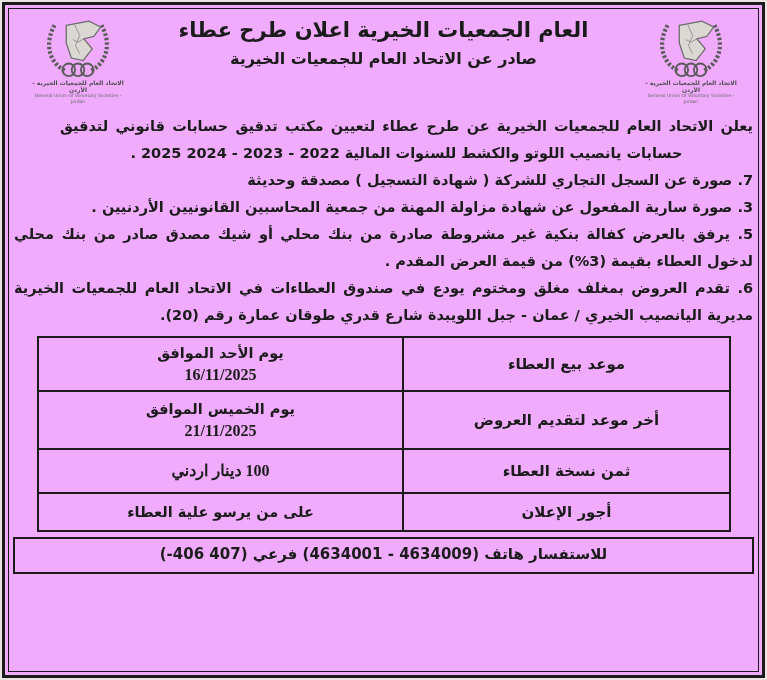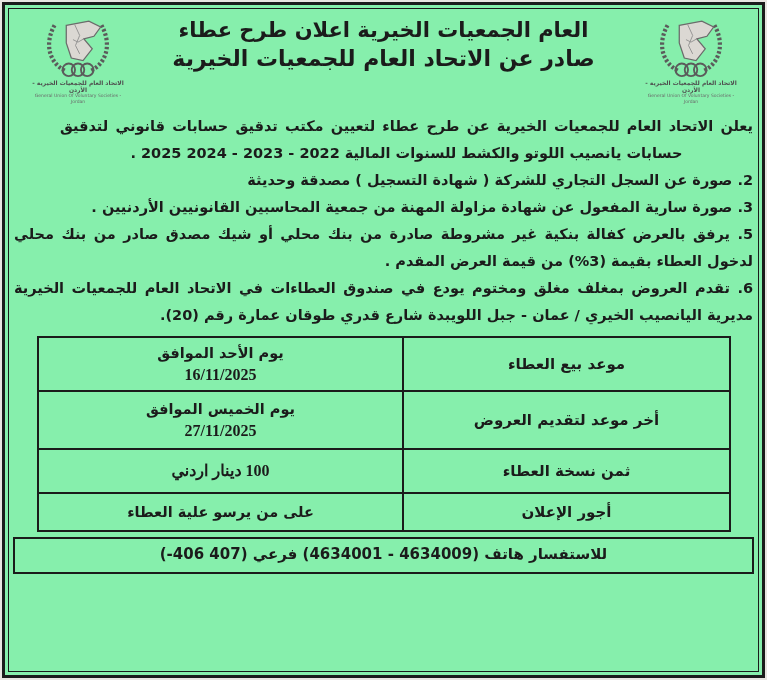--- a/index.html
+++ b/index.html
@@ -7,40 +7,40 @@
     width:767px; height:680px; position:relative;
     background:#e8e5e1;
     font-family:"DejaVu Sans", sans-serif;
     font-weight:700;
     color:#1b1b1b;
     -webkit-font-smoothing:antialiased;
   }
   .ad-frame {
     position:absolute; inset:2px;
     border:3px solid #1b1b1b;
-    background:#86efac;
+    background:#f0abfc;
     padding-left:28px;
   }
   .ad-inner {
     position:absolute; inset:3px;
     border:1px solid #1b1b1b;
     overflow:hidden;
     padding:0 3px;
   }
   
   .header { position:relative; text-align:center; margin-top:6px; height:96px; }
   .logo {
     position:absolute; top:2px; width:100px; text-align:center;
   }
   .logo.left  { left:16px; }
   .logo.right { right:14px; }
   .logo .caption-ar { font-size:6px; color:#4e4e4e; line-height:7px; letter-spacing:0; }
   .logo .caption-en { font-size:4.5px; color:#6a6a6a; line-height:6px; font-weight:400; }
   .title-l1 { font-size:21px; line-height:30px; }
-  .title-l2 { font-size:22px; line-height:28px; }
+  .title-l2 { font-size:16px; line-height:28px; }
   .title-l3 { font-size:19px; line-height:28px; }
   
   .para {
     font-size:14.5px; line-height:27px;
     text-align:justify; margin:2px 2px 0;
   }
   .para.center-last { text-align-last:center;margin-left:48px; }
   .req-item {
     font-size:14.5px; line-height:27px;
     text-align:justify; margin:0 2px;
@@ -112,40 +112,40 @@
         <div class="caption-en">General Union Of Voluntary Societies - Jordan</div>
       </div>
 
       <div class="title-l1">العام الجمعيات الخيرية  اعلان طرح عطاء</div>
       <div class="title-l2">صادر عن الاتحاد العام للجمعيات الخيرية</div>
     </div>
 
     <div class="para center-last">يعلن الاتحاد العام للجمعيات الخيرية عن طرح عطاء لتعيين مكتب تدقيق حسابات قانوني لتدقيق حسابات يانصيب اللوتو والكشط للسنوات المالية 2022 - 2023 - 2024 2025 .</div>
 
     <div>
-      <div class="req-item">2. صورة عن السجل التجاري للشركة ( شهادة التسجيل ) مصدقة وحديثة</div>
+      <div class="req-item">7. صورة عن السجل التجاري للشركة ( شهادة التسجيل ) مصدقة وحديثة</div>
       <div class="req-item">3. صورة سارية المفعول عن شهادة مزاولة المهنة من جمعية المحاسبين القانونيين الأردنيين .</div>
       <div class="req-item">5. يرفق بالعرض كفالة بنكية غير مشروطة صادرة من بنك محلي أو شيك مصدق صادر من بنك محلي لدخول العطاء بقيمة (3%) من قيمة العرض المقدم .</div>
       <div class="req-item">6. تقدم العروض بمغلف مغلق ومختوم يودع في صندوق العطاءات في الاتحاد العام للجمعيات الخيرية مديرية اليانصيب الخيري / عمان - جبل اللويبدة شارع قدري طوقان عمارة رقم (20).</div>
     </div>
 
     <table class="sched" dir="rtl">
       <tbody>
         <tr class="r1">
           <td class="lbl">موعد بيع العطاء</td>
           <td class="val">
             <div class="v-top">يوم الأحد الموافق</div>
             <div class="v-num">16/11/2025</div>
           </td>
         </tr>
         <tr class="r2">
           <td class="lbl">أخر موعد لتقديم العروض</td>
           <td class="val">
             <div class="v-top">يوم الخميس الموافق</div>
-            <div class="v-num">27/11/2025</div>
+            <div class="v-num">21/11/2025</div>
           </td>
         </tr>
         <tr class="r3">
           <td class="lbl">ثمن نسخة العطاء</td>
           <td class="val">
 
             <div class="v-num">100 دينار اردني</div>
           </td>
         </tr>
         <tr class="r4">

